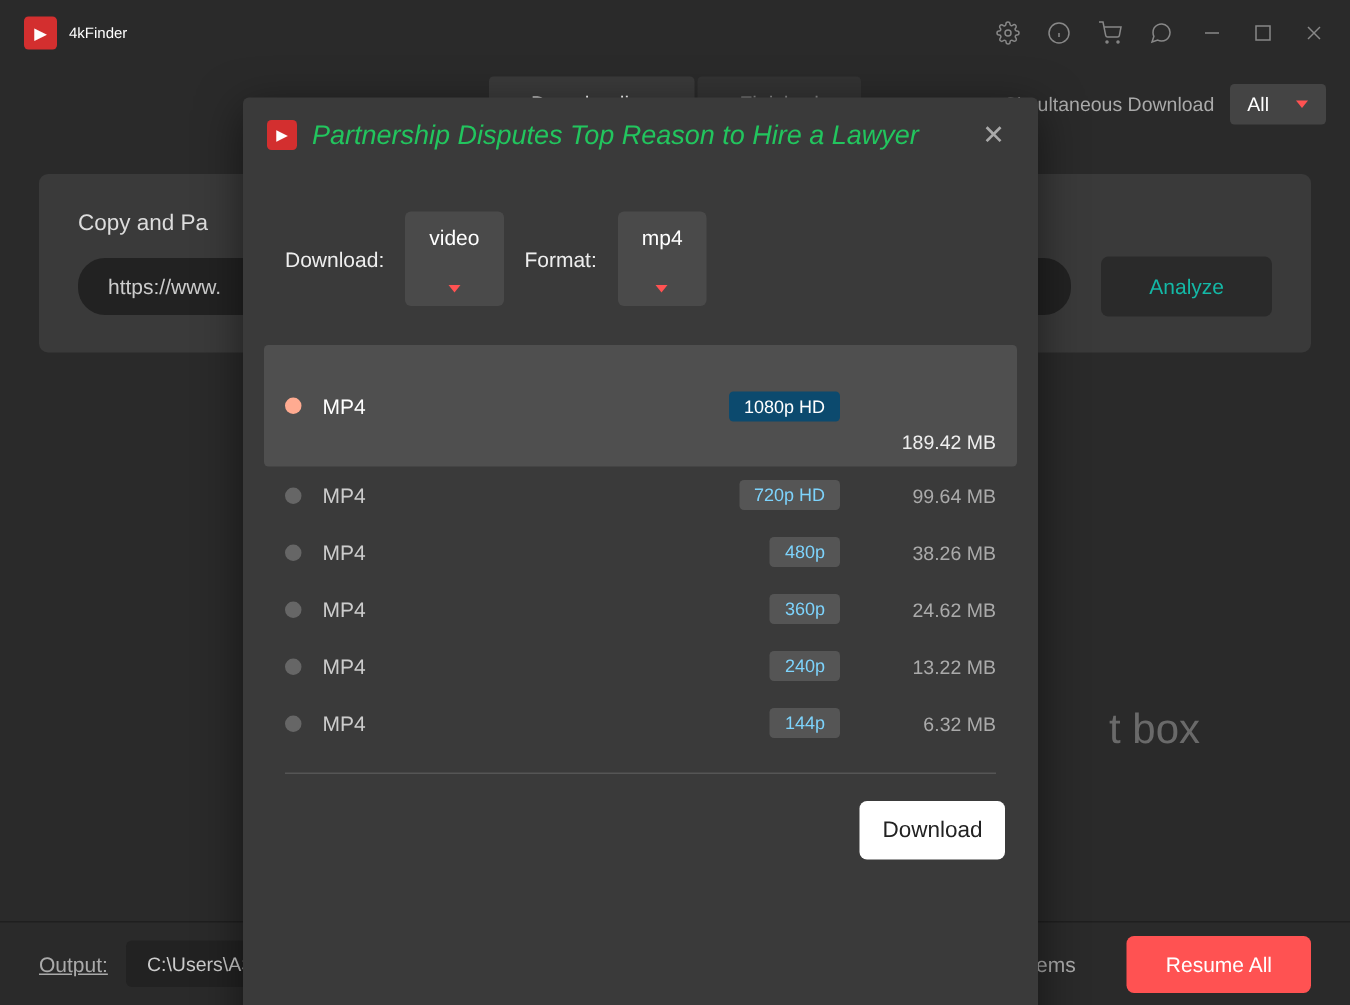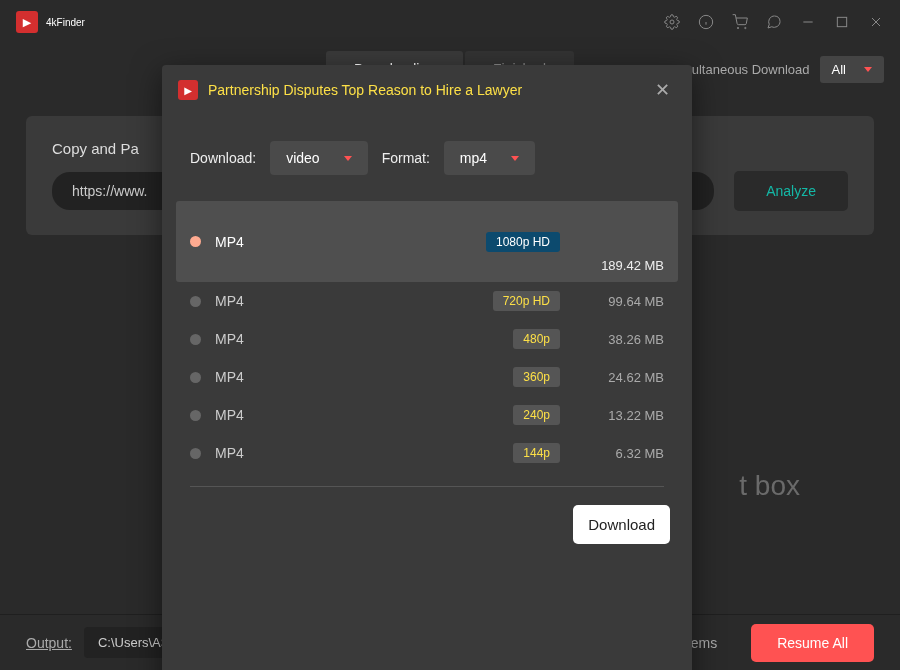--- a/index.html
+++ b/index.html
@@ -33,35 +33,35 @@
     .output-label { color: #aaa; font-size: 14px; margin-right: 12px; text-decoration: underline; }
     .output-path { background: #222; padding: 8px 14px; border-radius: 4px; color: #ccc; font-size: 13px; display: flex; align-items: center; gap: 10px; cursor: pointer; }
     .chev-up { border-bottom: 5px solid #ff5252; border-left: 4px solid transparent; border-right: 4px solid transparent; }
     .folder-icon { margin-left: 14px; color: #aaa; cursor: pointer; }
     .items-count { margin-left: auto; color: #aaa; font-size: 14px; margin-right: 24px; }
     .resume-btn, .pause-btn { background: #ff5252; border: none; color: #fff; padding: 11px 26px; border-radius: 5px; font-size: 14px; font-weight: 500; cursor: pointer; margin-left: 10px; }
     
     .modal { position: absolute; top: 65px; left: 162px; width: 530px; background: #3a3a3a; border-radius: 4px; box-shadow: 0 8px 30px rgba(0,0,0,0.5); }
     .modal-header { display: flex; align-items: center; padding: 12px 16px; gap: 10px; }
     .modal-logo { width: 20px; height: 20px; background: #d32f2f; border-radius: 3px; display: flex; align-items: center; justify-content: center; color:#fff; font-size:10px; }
-    .modal-title { color: #fde047; font-size: 14px; flex: 1; }
+    .modal-title { color: #22c55e; font-size: 18px; flex: 1; font-style: italic; }
     .modal-close { color: #aaa; cursor: pointer; font-size: 18px; padding: 2px 6px; }
     
     .modal-controls { display: flex; align-items: center; gap: 14px; padding: 26px 28px; }
     .mc-label { color: #eee; font-size: 14px; font-weight: 500; }
-    .mc-select { background: #4a4a4a; padding: 9px 16px; border-radius: 4px; display: flex; align-items: center; gap: 24px; cursor: pointer; color: #fff; font-size: 14px; }
+    .mc-select { background: #4a4a4a; padding: 9px 16px; border-radius: 4px; display: flex; align-items: center; gap: 24px; cursor: pointer; color: #fff; font-size: 14px; flex-direction: column; }
     
     .quality-list { padding: 0 14px; }
     .quality-row { display: flex; align-items: center; padding: 9px 14px; cursor: pointer; border-radius: 3px; }
     .quality-row.selected { background: #4f4f4f; }
     .radio-dot { width: 11px; height: 11px; border-radius: 50%; background: #666; margin-right: 14px; }
     .quality-row.selected .radio-dot { background: #ffab91; }
     .q-format { color: #ccc; font-size: 14px; width: 70px; }
     .quality-row.selected .q-format { color: #fff; }
-    .q-res { margin-left: auto; background: #555; color: #fde047; padding: 3px 10px; border-radius: 3px; font-size: 12px; margin-right: 24px; }
+    .q-res { margin-left: auto; background: #555; color: #7dd3fc; padding: 3px 10px; border-radius: 3px; font-size: 12px; margin-right: 24px; }
     .quality-row.selected .q-res { background: #0c4a6e; color:#fff; }
     .q-size { color: #aaa; font-size: 13px; width: 80px; text-align: right; }
     .quality-row.selected .q-size { color: #eee; margin-top: 48px; }
     
     .modal-divider { height: 1px; background: #555; margin: 14px 28px 0; }
     .modal-footer { display: flex; justify-content: flex-end; padding: 18px 22px 22px; }
     .download-btn { background: #fff; color: #222; border: none; padding: 11px 15px; border-radius: 5px; font-size: 15px; font-weight: 500; cursor: pointer; }
     .modal-spacer { height: 140px; }
   </style>
 </head>

